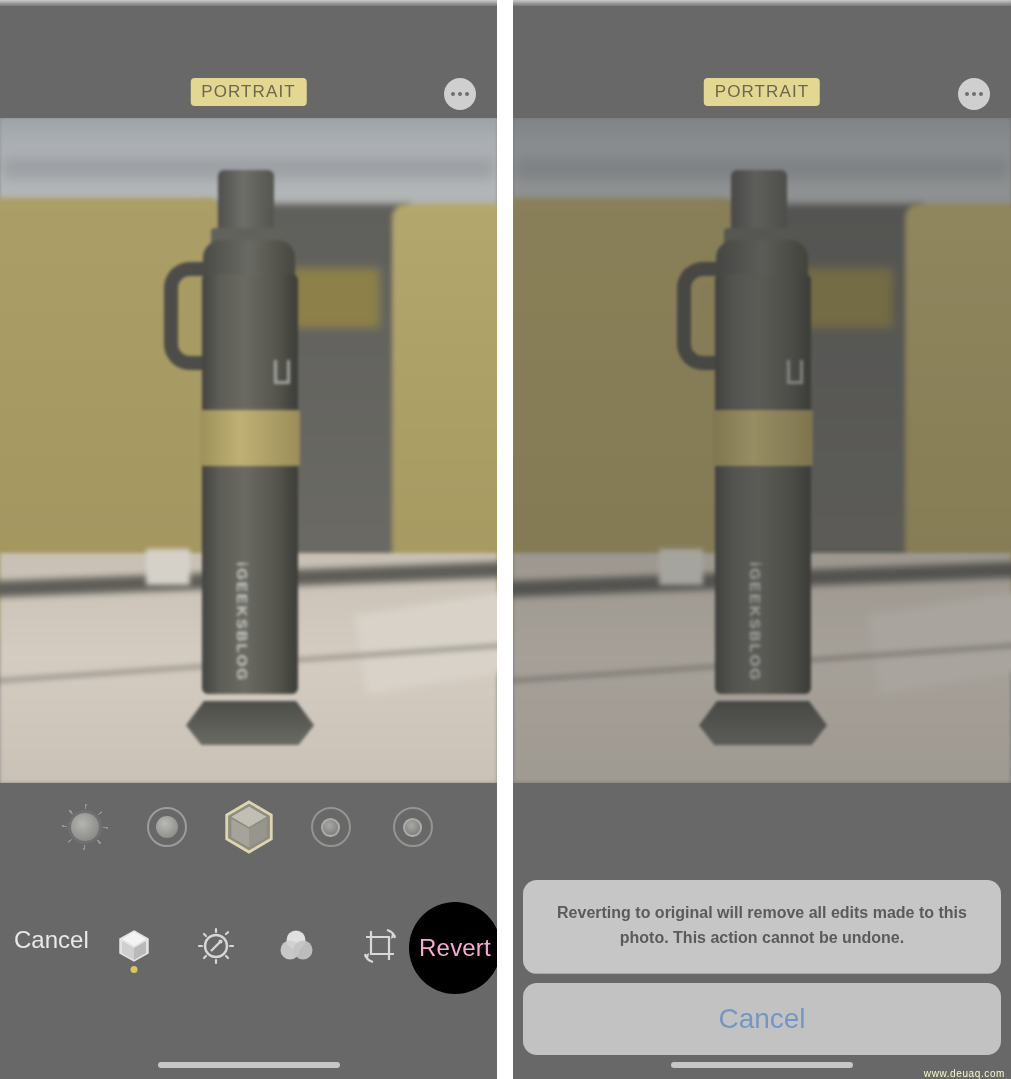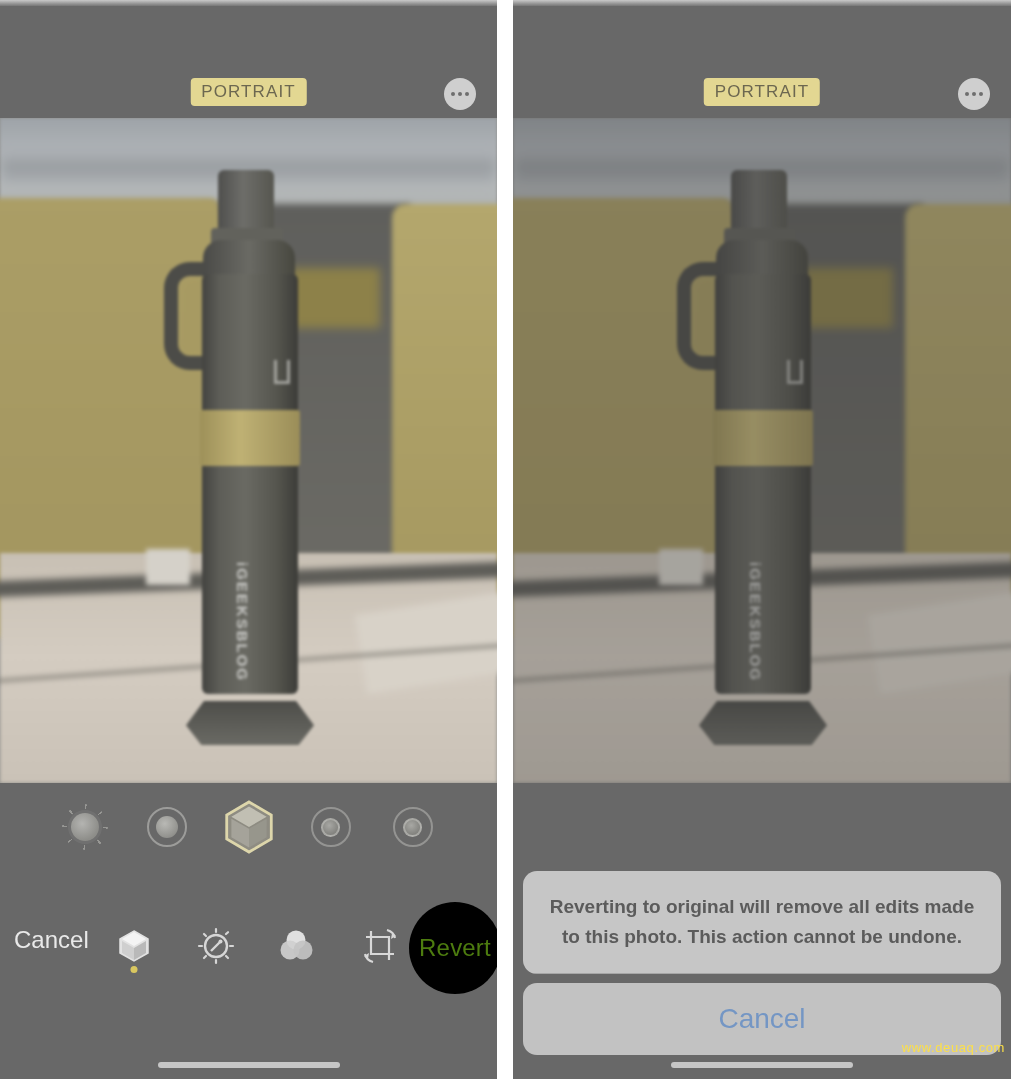--- a/index.html
+++ b/index.html
@@ -341,21 +341,21 @@
     width: 7px; height: 7px; border-radius: 50%; background: #d9c760;
   }
   .revert-circle {
     position: absolute;
     right: -4px; top: 14px;
     width: 92px; height: 92px; border-radius: 50%;
     background: #000000;
     display:flex; align-items:center; justify-content:center;
   }
   .revert-circle span {
-    color: #4d7c0f; font-size: 24px; letter-spacing: .2px;
+    color: #f9a8d4; font-size: 24px; letter-spacing: .2px;
   }
   .home-bar {
     position: absolute; bottom: 11px; left: 50%;
     transform: translateX(-50%);
     width: 182px; height: 6px; border-radius: 3px;
     background: #c6c6c6;
   }
 
   
   .dim-overlay {
@@ -370,21 +370,21 @@
   }
   .sheet {
     background: #c6c6c6;
     border-radius: 14px;
     overflow: hidden;
   }
   .sheet-msg {
     padding: 21px 26px 22px;
     text-align: center;
     color: #5b5b5b;
-    font-size: 19px;
+    font-size: 16px;
     font-weight: bold;
     line-height: 1.55;
   }
   .sheet-div { height: 1px; background: rgba(140,140,140,.55); }
   .sheet-action {
     height: 68px;
     display: flex; align-items: center; justify-content: center;
     color: #f0503c;
     font-size: 28px;
   }
@@ -397,22 +397,22 @@
     color: #7496c4;
     font-size: 28px;
   }
   .home-bar-right {
     position: absolute; bottom: 11px; left: 50%;
     transform: translateX(-50%);
     width: 182px; height: 6px; border-radius: 3px;
     background: #c6c6c6;
   }
   .watermark {
-    position: absolute; right: 6px; bottom: 24px;
-    color: #fde047; font-size: 13px; letter-spacing: .6px;
+    position: absolute; right: 6px; bottom: 0;
+    color: #fef9c3; font-size: 10px; letter-spacing: .6px;
   }
 </style>
 </head>
 <body>
 
 <div class="stage">
 
   <div class="panel panel-left">
     <div class="top-hairline"></div>
 

